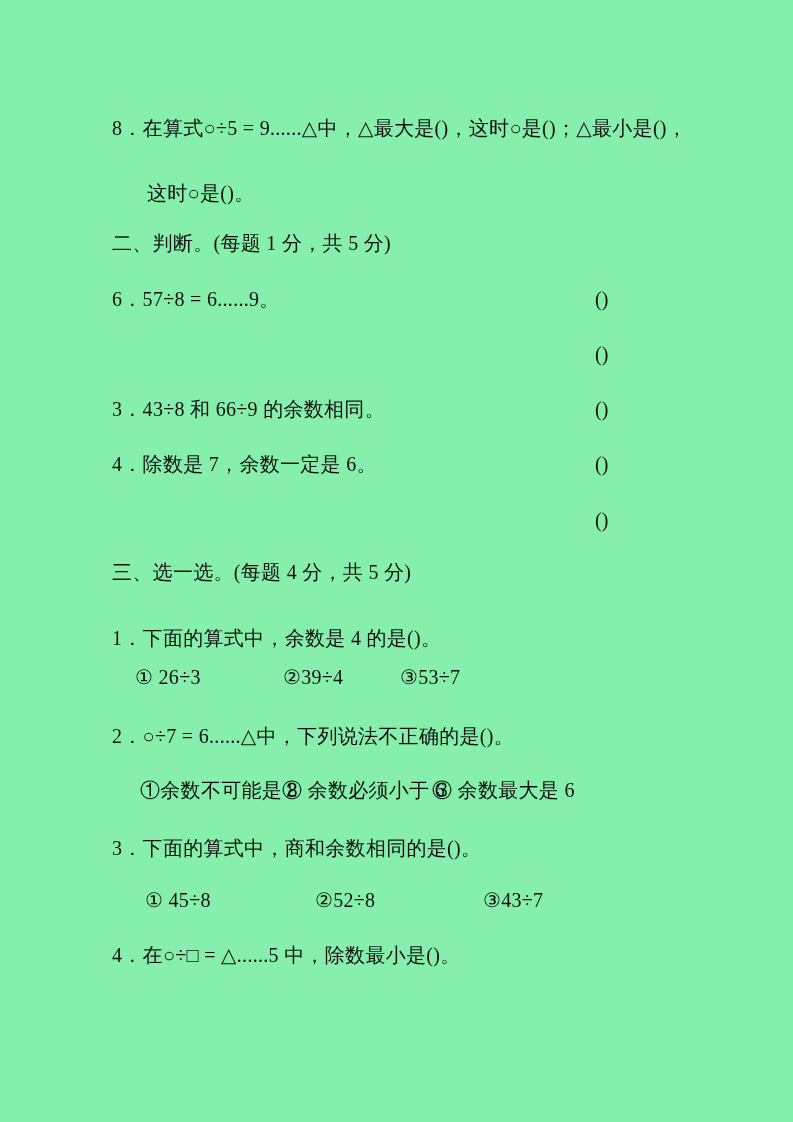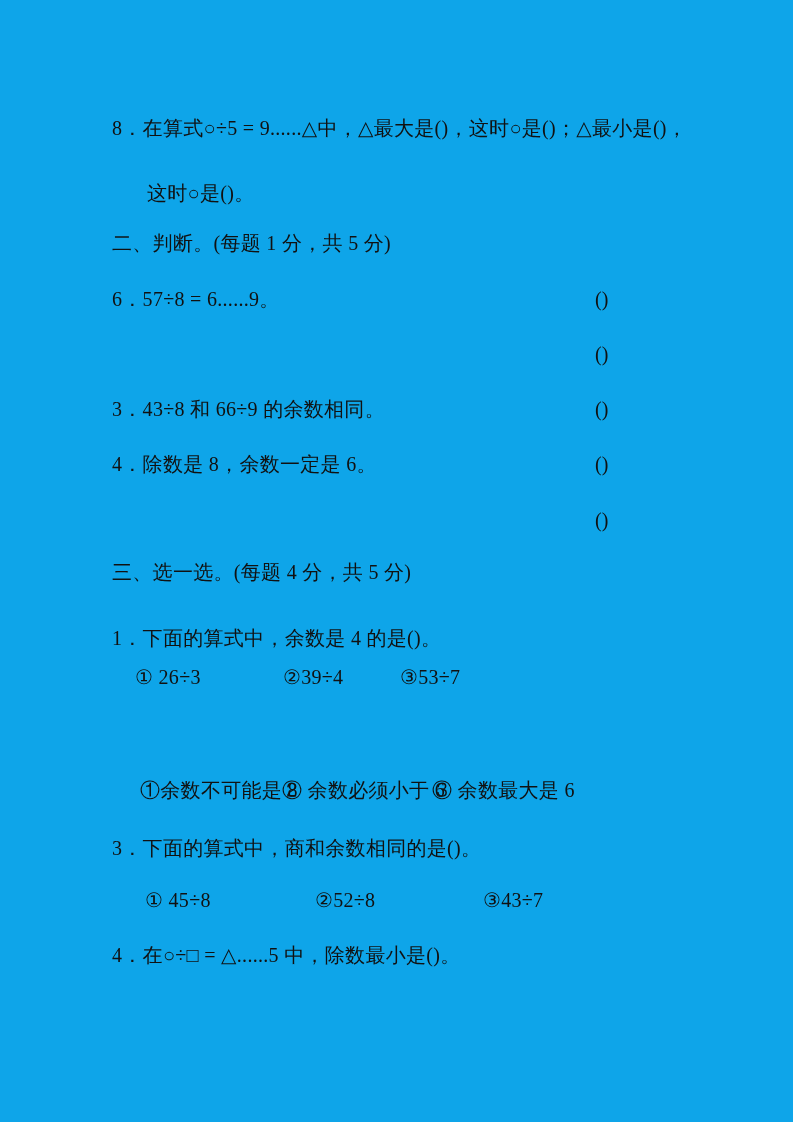--- a/index.html
+++ b/index.html
@@ -4,21 +4,21 @@
 <style>
   html, body {
     margin: 0;
     padding: 0;
     background: #ffffff;
   }
   .page {
     position: relative;
     width: 793px;
     height: 1122px;
-    background: #0ea5e9;
+    background: #86efac;
     color: #111111;
     font-family: "Liberation Serif", "DejaVu Serif", serif;
     font-size: 20px;
     overflow: hidden;
   }
   .line {
     position: absolute;
     white-space: nowrap;
     line-height: 24px;
     letter-spacing: 0.3px;
@@ -38,32 +38,33 @@
   <div class="line" style="left:112px; top:231px">二、判断。(每题 1 分，共 5 分)</div>
 
   <div class="line" style="left:112px; top:287px">6．57÷8 = 6......9。</div>
   <div class="line blank" style="left:595px; top:287px">()</div>
 
   <div class="line blank" style="left:595px; top:342px">()</div>
 
   <div class="line" style="left:112px; top:397px">3．43÷8 和 66÷9 的余数相同。</div>
   <div class="line blank" style="left:595px; top:397px">()</div>
 
-  <div class="line" style="left:112px; top:452px">4．除数是 8，余数一定是 6。</div>
+  <div class="line" style="left:112px; top:452px">4．除数是 7，余数一定是 6。</div>
   <div class="line blank" style="left:595px; top:452px">()</div>
 
   <div class="line blank" style="left:595px; top:508px">()</div>
 
   <div class="line" style="left:112px; top:560px">三、选一选。(每题 4 分，共 5 分)</div>
 
   <div class="line" style="left:112px; top:626px">1．下面的算式中，余数是 4 的是()。</div>
   <div class="line" style="left:135px; top:665px">① 26÷3</div>
   <div class="line" style="left:283px; top:665px">②39÷4</div>
   <div class="line" style="left:400px; top:665px">③53÷7</div>
 
+  <div class="line" style="left:112px; top:724px">2．○÷7 = 6......△中，下列说法不正确的是()。</div>
   <div class="line" style="left:140px; top:778px">①余数不可能是 8</div>
   <div class="line" style="left:282px; top:778px">② 余数必须小于 6</div>
   <div class="line" style="left:432px; top:778px">③ 余数最大是 6</div>
 
   <div class="line" style="left:112px; top:836px">3．下面的算式中，商和余数相同的是()。</div>
   <div class="line" style="left:145px; top:888px">① 45÷8</div>
   <div class="line" style="left:315px; top:888px">②52÷8</div>
   <div class="line" style="left:483px; top:888px">③43÷7</div>
 
   <div class="line" style="left:112px; top:943px">4．在○÷□ = △......5 中，除数最小是()。</div>

